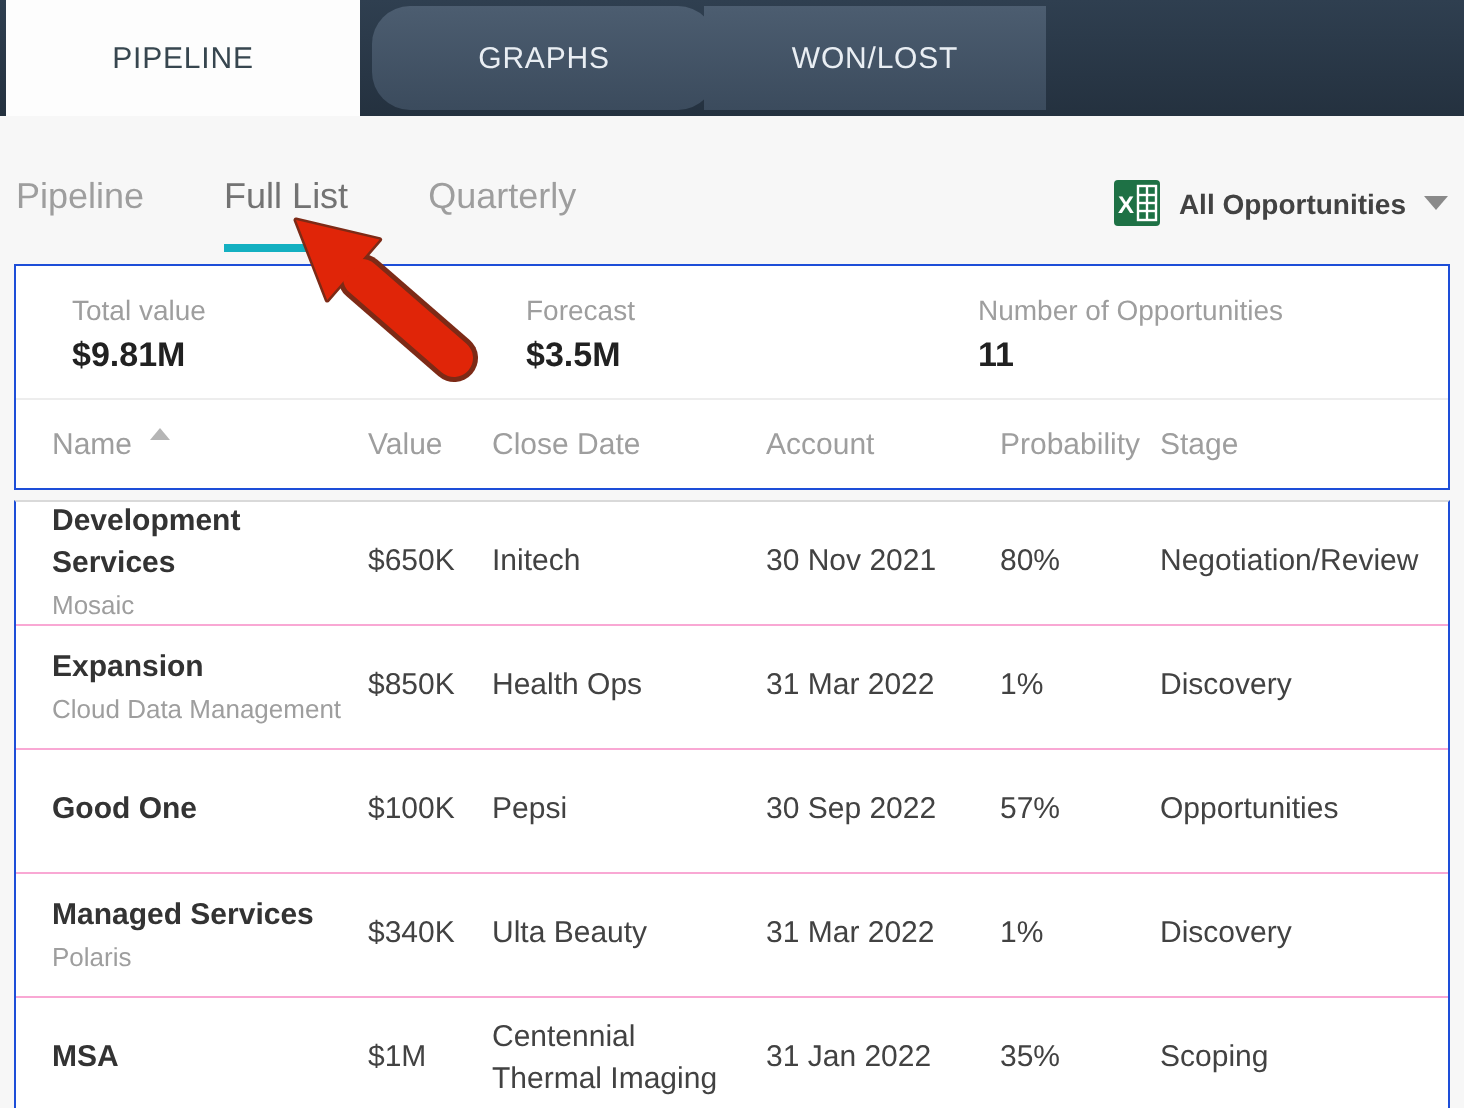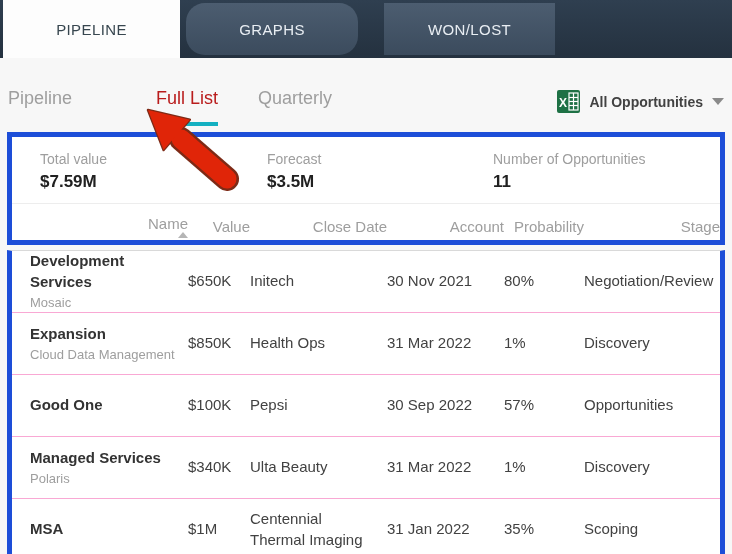--- a/index.html
+++ b/index.html
@@ -9,55 +9,55 @@
   
   .topbar { position:relative; height:58px;
     background:linear-gradient(#2f3f50,#24313f); }
   .toptab { position:absolute; top:3px; height:52px;
     display:flex; align-items:center; justify-content:center;
     background:linear-gradient(#4c5d70,#3b4b5d);
     color:#e9eef3; font-size:15px; letter-spacing:.4px; cursor:pointer; }
   .toptab.active { top:0; height:58px; background:#fdfdfd; color:#37464f; }
   .toptab.t0 { left:3px;  width:177px; }
   .toptab.t1 { left:186px; width:172px;border-radius:19px; }
-  .toptab.t2 { left:384px; width:171px; }
+  .toptab.t2 { left:352px; width:171px; }
 
   
   .subnav { position:relative; height:74px; background:#f7f7f7;
     display:flex; align-items:flex-start; padding:30px 0 0 8px; }
   .subtab { font-size:18px; color:#9e9e9e; margin-right:40px;
     padding-bottom:13px; cursor:pointer; border-bottom:4px solid transparent; }
-  .subtab.active { color:#b91c1c; border-bottom-color:#14b0c1;margin-left:44px; }
+  .subtab.active { color:#737373; border-bottom-color:#14b0c1; }
   .export { position:absolute; right:8px; top:32px;
     display:flex; align-items:center; cursor:pointer; }
   .excel-ic { margin-right:9px; display:block; }
   .export-label { font-size:14px; font-weight:bold; color:#424242; }
   .caret { width:0; height:0; margin-left:9px;
     border-left:6px solid transparent; border-right:6px solid transparent;
     border-top:7px solid #8a8a8a; }
 
   
-  .card { background:#fff; border:5px solid #1d4ed8; margin:0 7px; }
+  .card { background:#fff; border:1px solid #1d4ed8; margin:0 7px; }
   .head-card { height:113px; }
   .rows-card { margin-top:5px; border-top:1px solid #d9d9d9; height:310px; }
 
   
   .summary { display:flex; height:67px; border-bottom:1px solid #ededed;
     padding:14px 0 0 28px; }
   .sum-block { }
   .sb0 { width:227px; } .sb1 { width:226px; } .sb2 { flex:1; }
   .sum-label { font-size:14px; color:#9e9e9e; margin-bottom:5px; }
   .sum-value { font-size:17px; font-weight:bold; color:#212121; }
 
   
   .grid { display:grid;
     grid-template-columns:158px 62px 137px 117px 80px 1fr;
     align-items:center; padding:0 0 0 18px; }
   .thead { height:45px; color:#9e9e9e; font-size:15px; }
-  .th { display:flex; align-items:flex-end;flex-direction:column; }
+  .th { display:flex; align-items:flex-start; }
   .sort-arrow { width:0; height:0; margin-left:9px;
     border-left:5px solid transparent; border-right:5px solid transparent;
     border-bottom:6px solid #b5b5b5; }
   .row { height:62px; border-bottom:1px solid #f9a8d4; background:#fff;
     font-size:15px; color:#424242; cursor:pointer; }
   .cell { padding-right:10px; line-height:1.35; }
   .nm { font-weight:bold; color:#333; }
   .sub { font-size:13px; color:#9e9e9e; font-weight:normal; margin-top:2px; }
 
   
@@ -99,21 +99,21 @@
       </svg>
       <span class="export-label">All Opportunities</span>
       <span class="caret"></span>
     </div>
   </div>
 
   <div class="card head-card">
     <div class="summary">
       <div class="sum-block sb0">
         <div class="sum-label">Total value</div>
-        <div class="sum-value">$7.59M</div>
+        <div class="sum-value">$9.81M</div>
       </div>
       <div class="sum-block sb1">
         <div class="sum-label">Forecast</div>
         <div class="sum-value">$3.5M</div>
       </div>
       <div class="sum-block sb2">
         <div class="sum-label">Number of Opportunities</div>
         <div class="sum-value">11</div>
       </div>
     </div>

